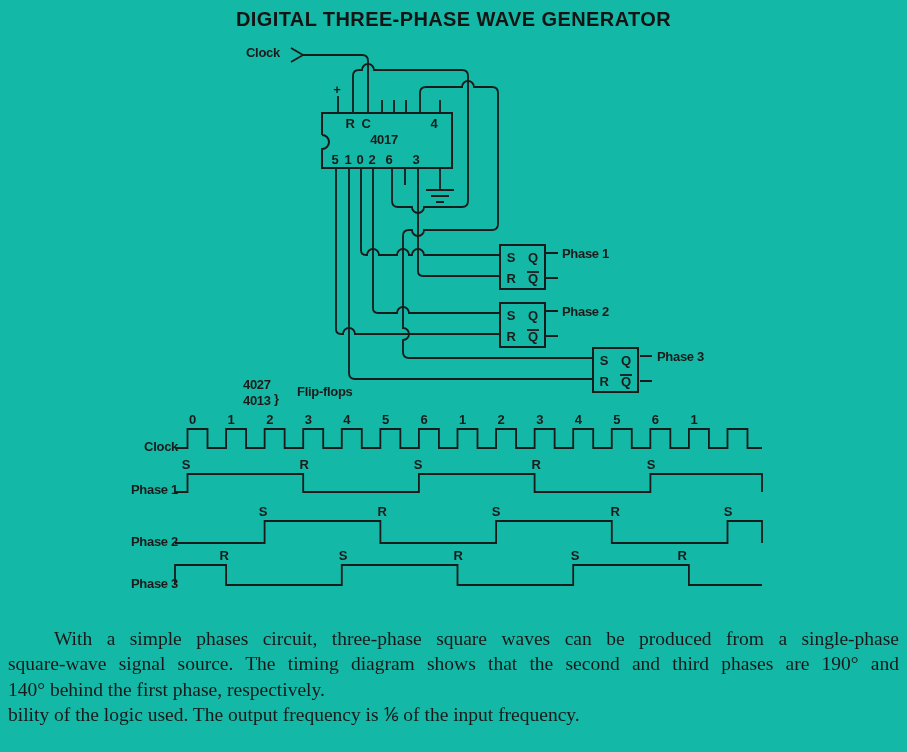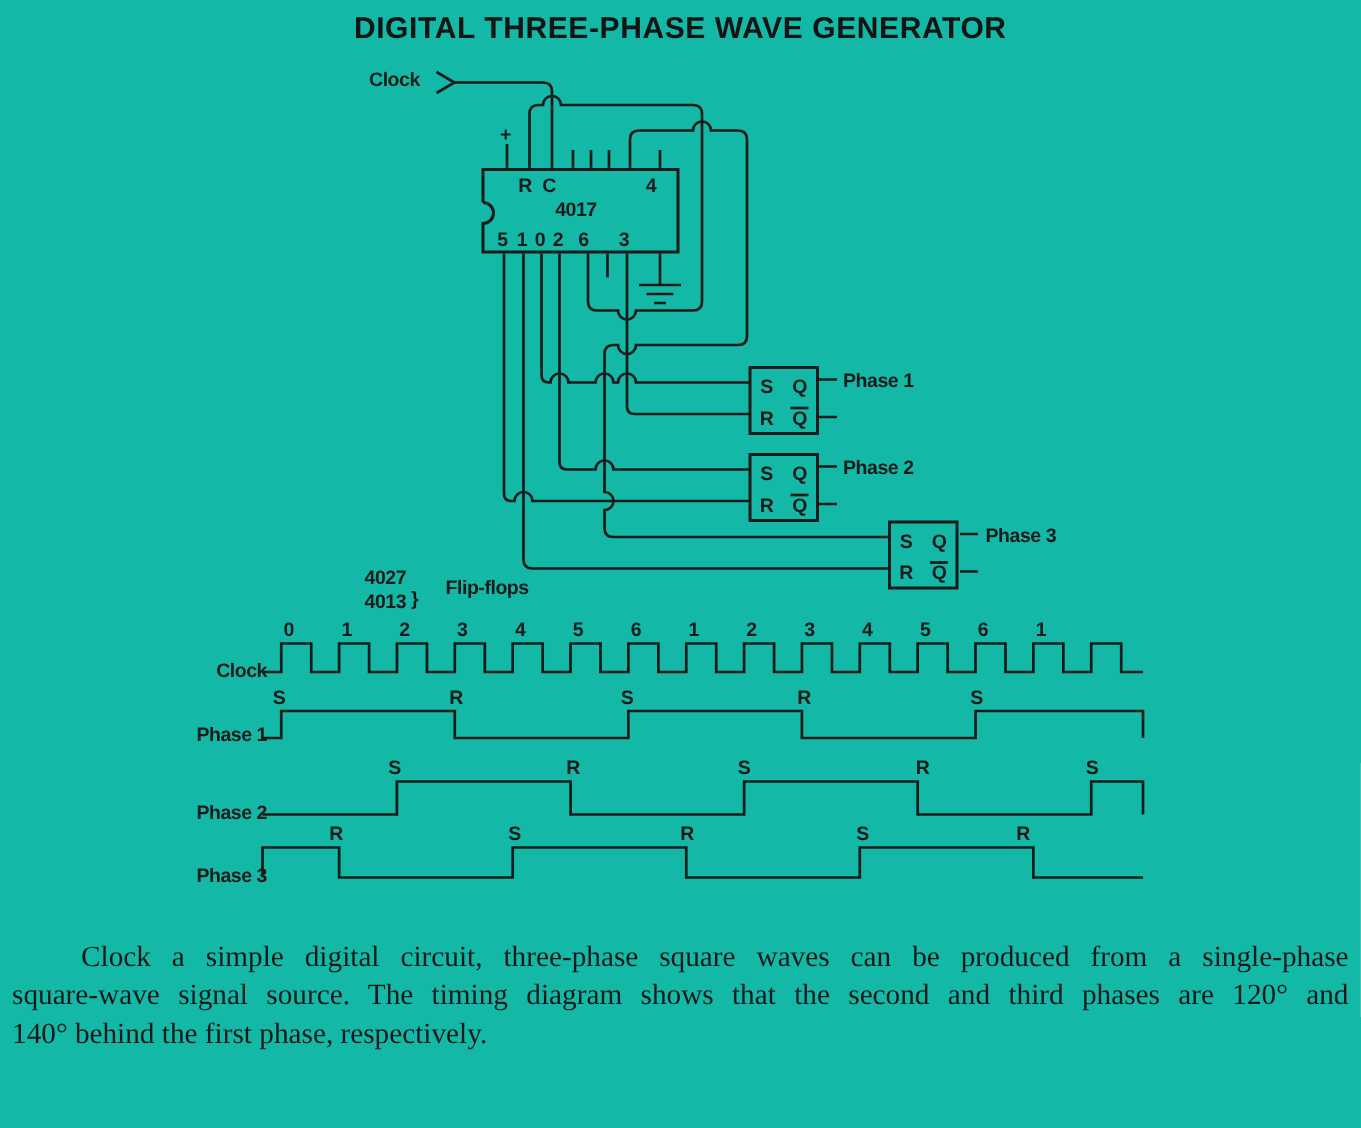--- a/index.html
+++ b/index.html
@@ -153,17 +153,18 @@
         <text x="501.06" y="424" text-anchor="middle">2</text>
         <text x="539.63" y="424" text-anchor="middle">3</text>
         <text x="578.2" y="424" text-anchor="middle">4</text>
         <text x="616.77" y="424" text-anchor="middle">5</text>
         <text x="655.34" y="424" text-anchor="middle">6</text>
         <text x="693.9100000000001" y="424" text-anchor="middle">1</text>
       </g>
   </svg>
 
   <div id="textblock">
-    <div class="tline j ind">Clock a simple digital circuit, three-phase square waves can be produced from a single-phase</div>
-    <div class="tline j">square-wave signal source. The timing diagram shows that the second and third phases are 120° and</div>
+    <div class="tline j ind">With a simple phases circuit, three-phase square waves can be produced from a single-phase</div>
+    <div class="tline j">square-wave signal source. The timing diagram shows that the second and third phases are 190° and</div>
     <div class="tline">140° behind the first phase, respectively.</div>
+    <div class="tline">bility of the logic used. The output frequency is ⅙ of the input frequency.</div>
   </div>
 </div>
 
 </body></html>

